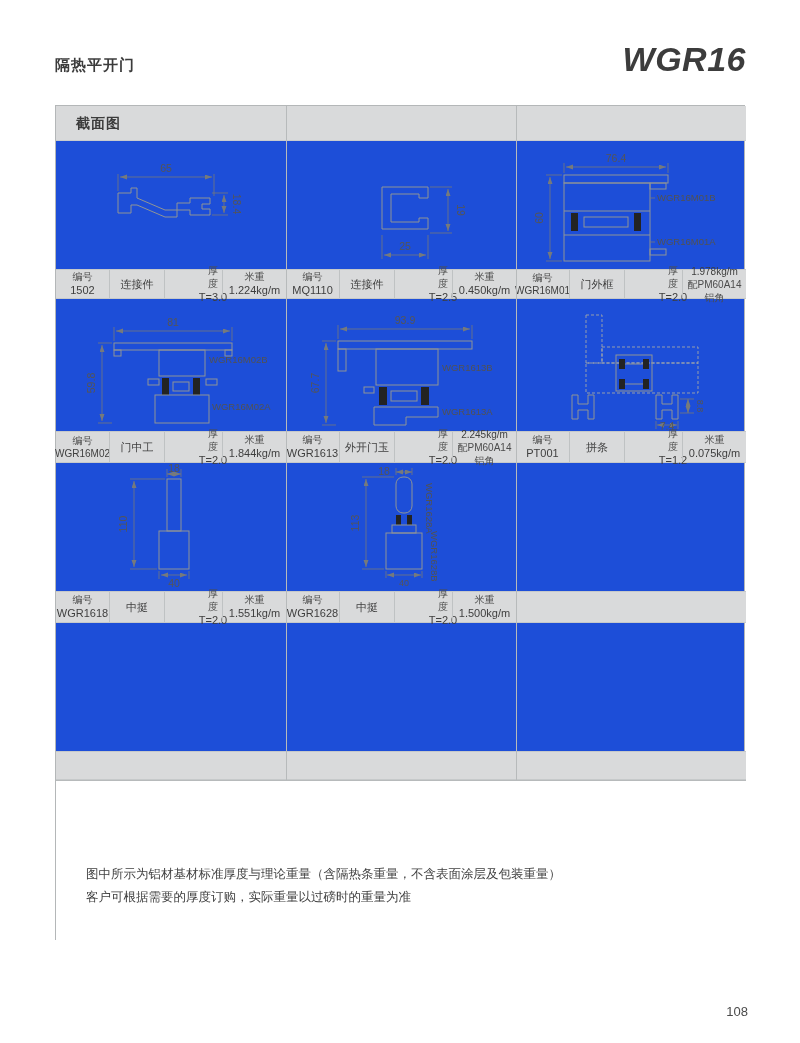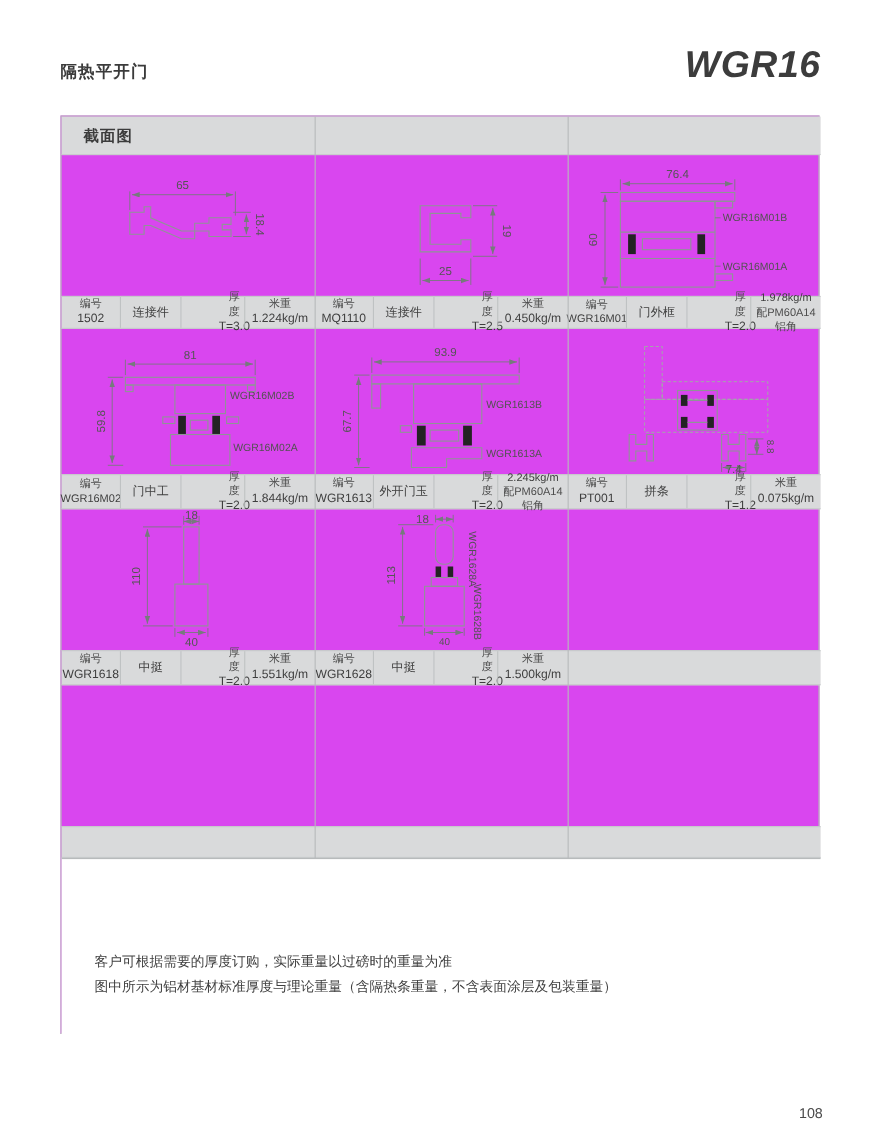--- a/index.html
+++ b/index.html
@@ -6,21 +6,21 @@
   body{
     width:800px;height:1043px;position:relative;overflow:hidden;
     background:#ffffff;font-family:"Liberation Sans","DejaVu Sans",sans-serif;
     -webkit-font-smoothing:antialiased;
   }
   .abs{position:absolute;box-sizing:border-box;}
   
   .page-title{left:55px;top:56px;font-size:15px;font-weight:600;color:#3b3b3b;letter-spacing:1px;}
   .series-code{right:54px;top:40px;font-size:34px;font-weight:800;color:#3c3c3c;letter-spacing:0.5px;font-style:italic;}
   
-  .table{left:55px;top:105px;width:690px;height:835px;border:1px solid #b4b7b8;background:#d946ef;}
+  .table{left:55px;top:105px;width:690px;height:835px;border:1px solid #b4b7b8;background:#1d4ed8;}
   .vline{width:1px;top:0;height:674px;background:#b7babb;z-index:5;}
   .header-row{left:0;top:0;width:690px;height:35px;background:#d9dadb;border-bottom:1px solid #c9cccd;}
   .header-row .hd{position:absolute;left:20px;top:0;height:35px;line-height:35px;font-size:14px;font-weight:700;color:#3c3c3c;letter-spacing:1px;}
   
   .info-row{left:0;width:690px;background:#d9dadb;border-top:1px solid #c6c9ca;border-bottom:1px solid #c6c9ca;z-index:2;}
   .grp{position:absolute;top:0;bottom:0;width:230px;display:flex;}
   .sub{box-sizing:border-box;display:flex;flex-direction:column;justify-content:center;align-items:center;text-align:center;}
   .sub+.sub{border-left:1px solid #bfc2c3;}
   .sub.w1{width:53px;}.sub.w2{width:55px;}.sub.w3{width:58px;padding-left:39px;}.sub.w4{width:64px;}
   .lbl{font-size:10px;color:#4c4c4c;line-height:1.3;}
@@ -360,19 +360,19 @@
     </div>
   </div>
 
   <div class="abs info-row" style="top:645px;height:29px"></div>
 
   <div class="abs vline" style="left:230px"></div>
   <div class="abs vline" style="left:460px"></div>
 
   <div class="abs footer-cell">
     <div class="notes">
+      <div>图中所示为铝材基材标准厚度与理论重量（含隔热条重量，不含表面涂层及包装重量）</div>
       <div>客户可根据需要的厚度订购，实际重量以过磅时的重量为准</div>
-      <div>图中所示为铝材基材标准厚度与理论重量（含隔热条重量，不含表面涂层及包装重量）</div>
     </div>
   </div>
 </div>
 
 <div class="abs page-number">108</div>
 
 </body></html>

